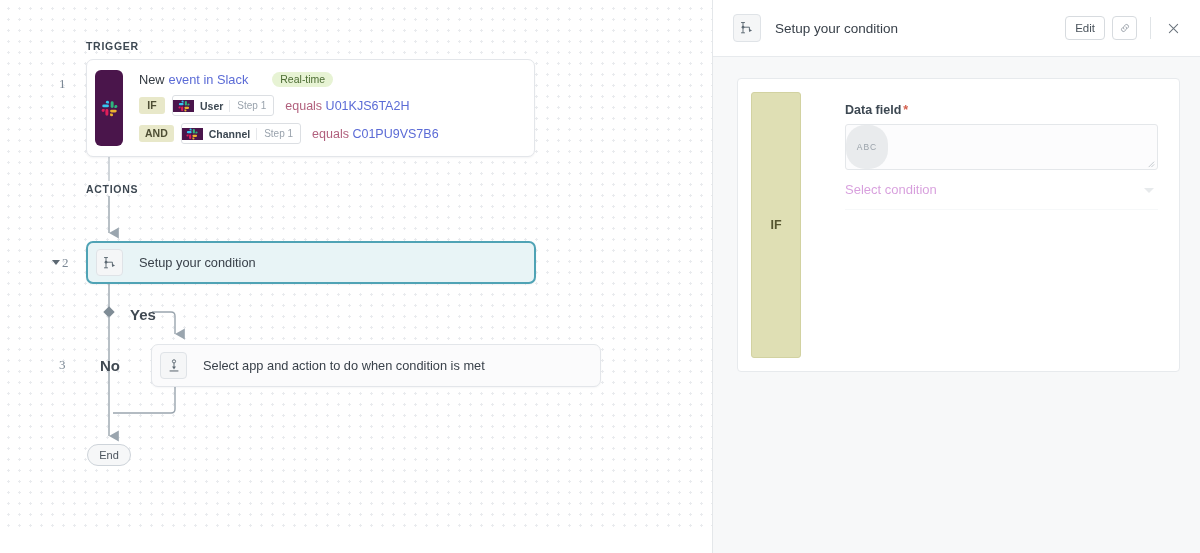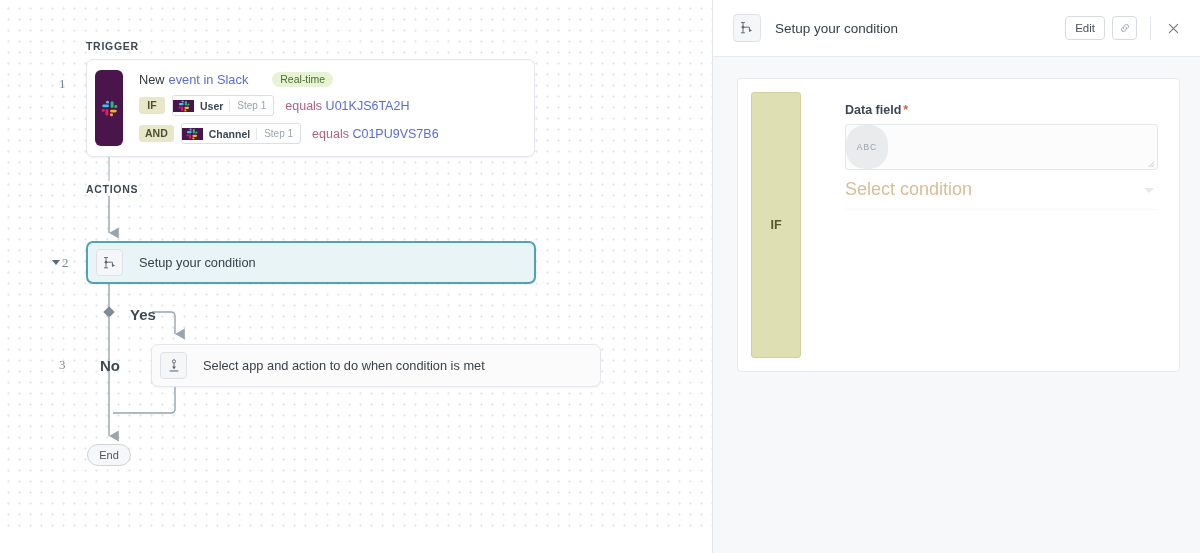--- a/index.html
+++ b/index.html
@@ -259,21 +259,21 @@
     position: absolute; right: 2px; bottom: 1px;
     width: 9px; height: 9px;
     pointer-events: none;
   }
   .sel-wrap {
     position: relative;
     height: 40px;
     border-bottom: 1px solid #eceff1;
     display: flex; align-items: center;
   }
-  .sel-placeholder { font-size: 18px; color: #a16207; }
+  .sel-placeholder { font-size: 13px; color: #a21caf; }
   .sel-caret {
     position: absolute; right: 4px; top: 50%; margin-top: -2px;
     width: 0; height: 0;
     border-left: 5px solid transparent;
     border-right: 5px solid transparent;
     border-top: 5px solid #c8ced4;
   }
   .faded { opacity: 0.42; }
   .faded2 { opacity: 0.30; }
   .mt-18 { margin-top: 18px; }

